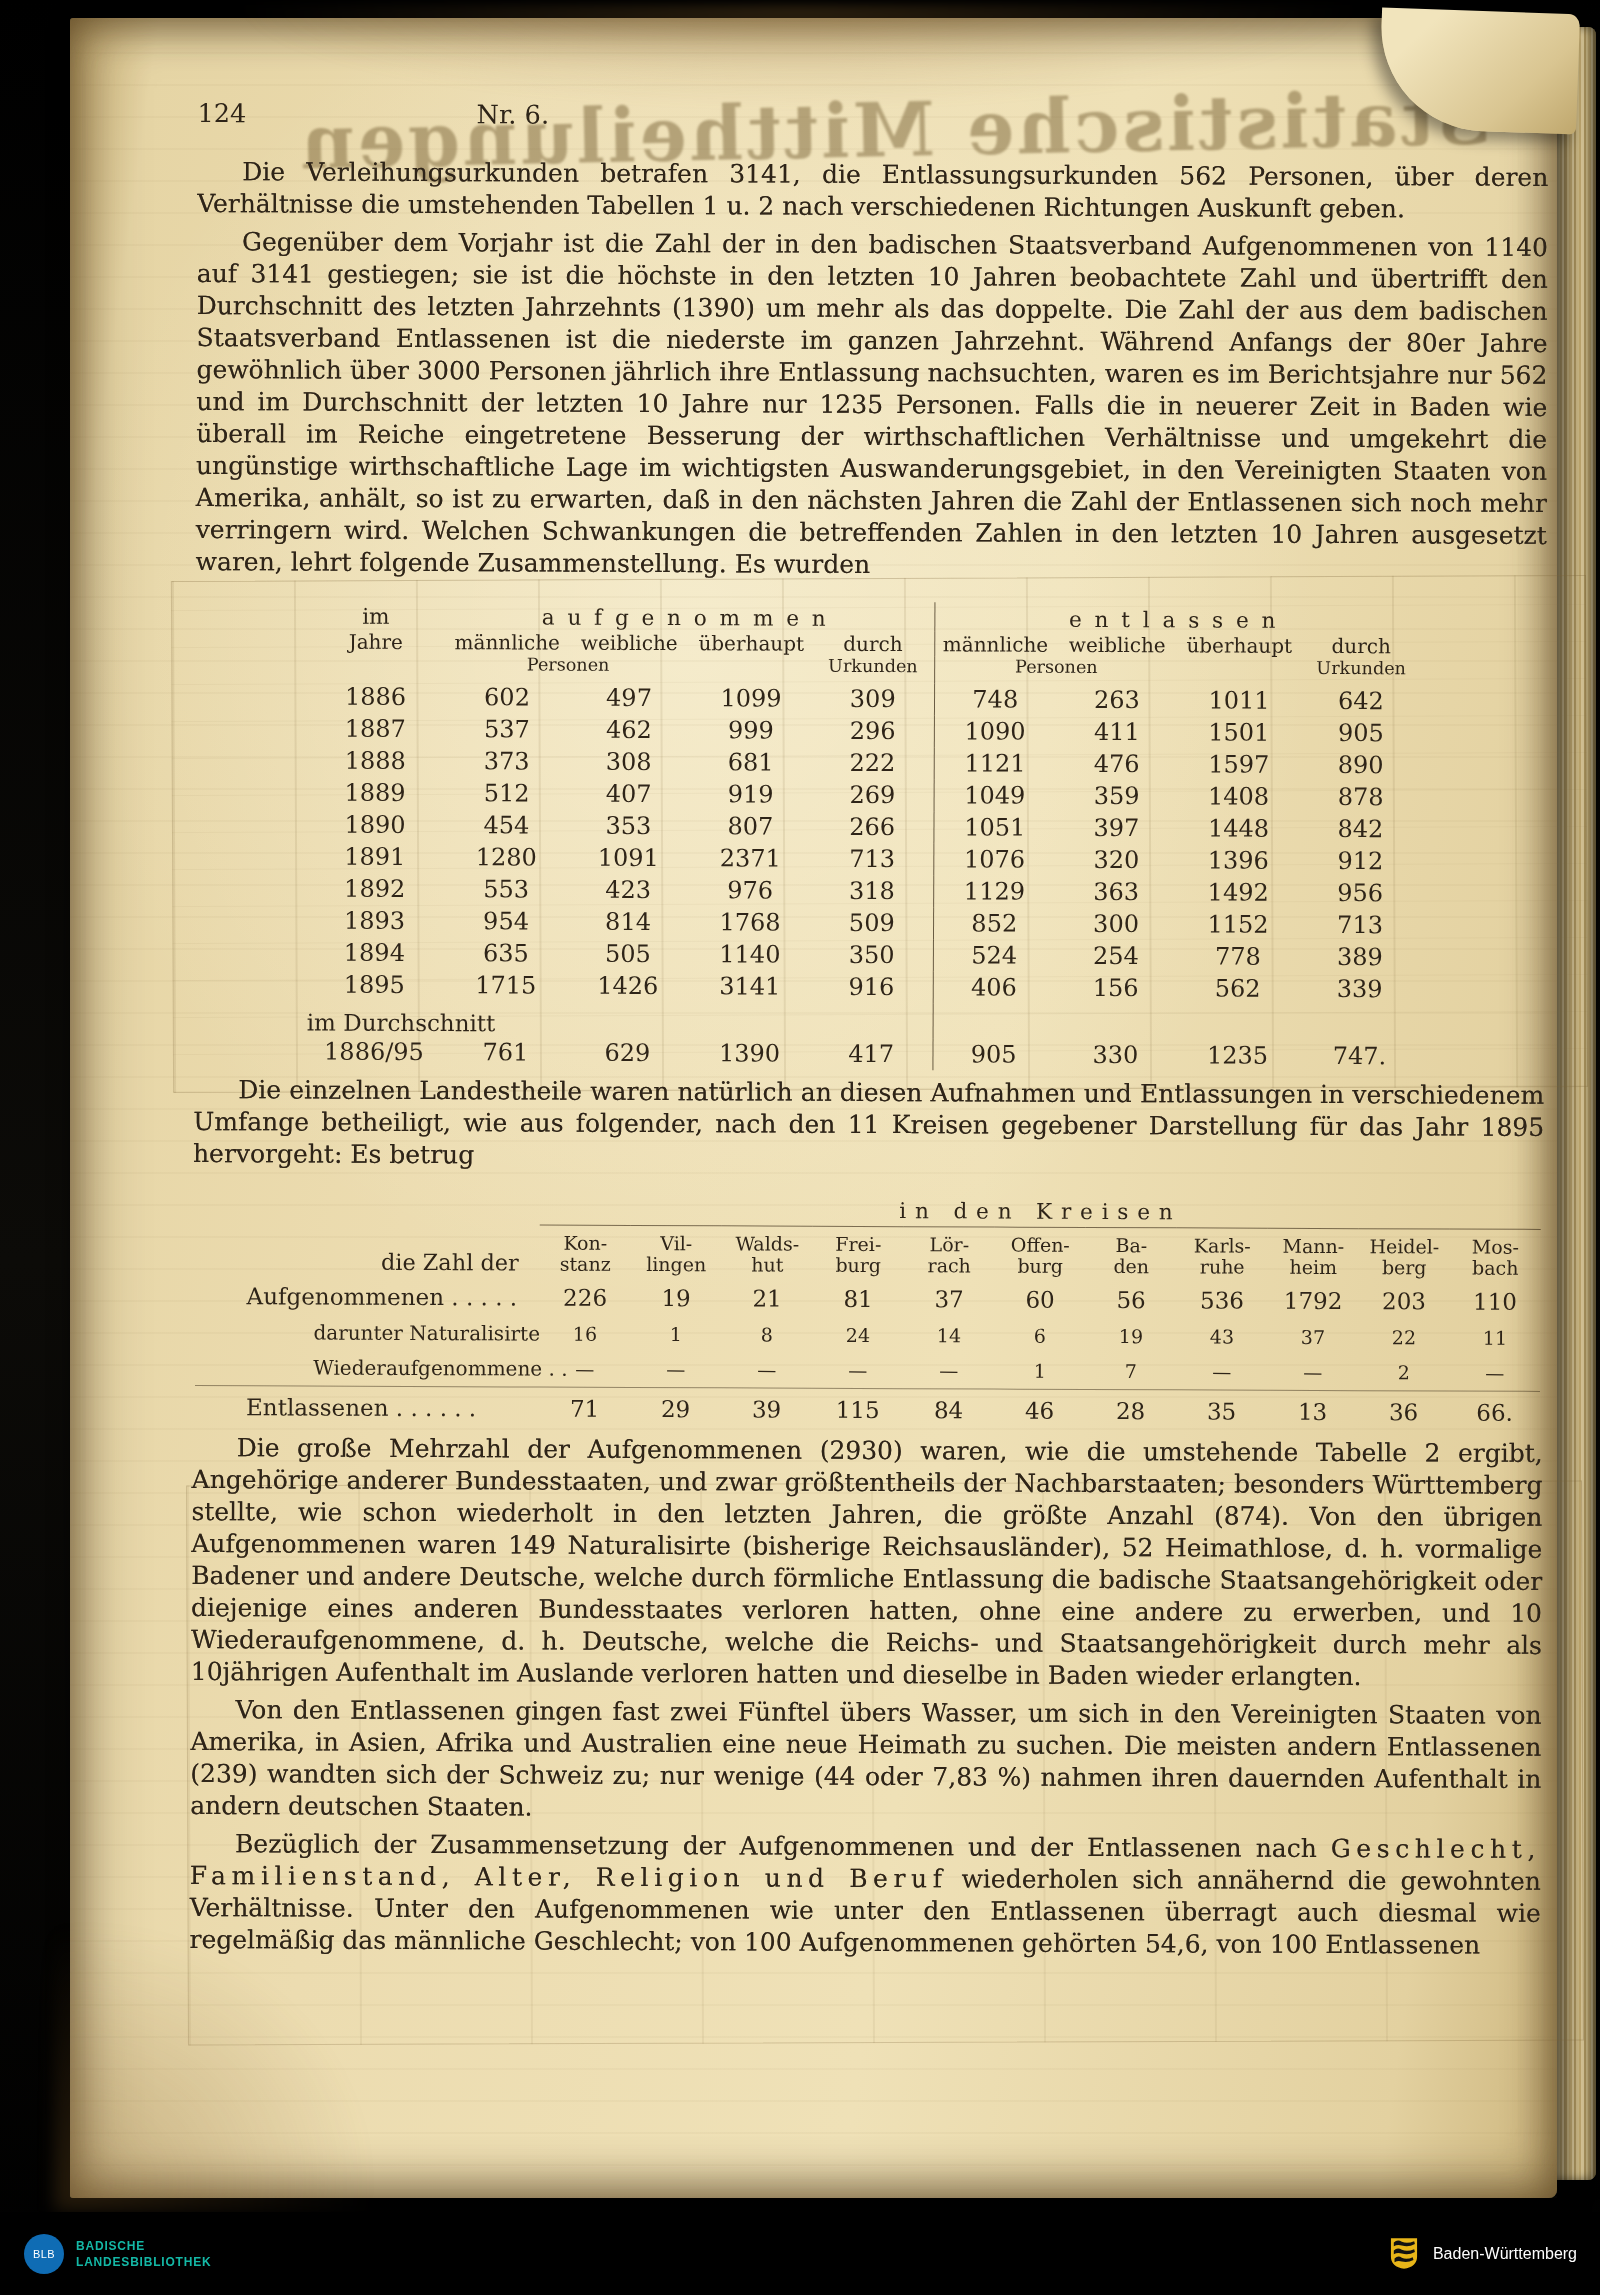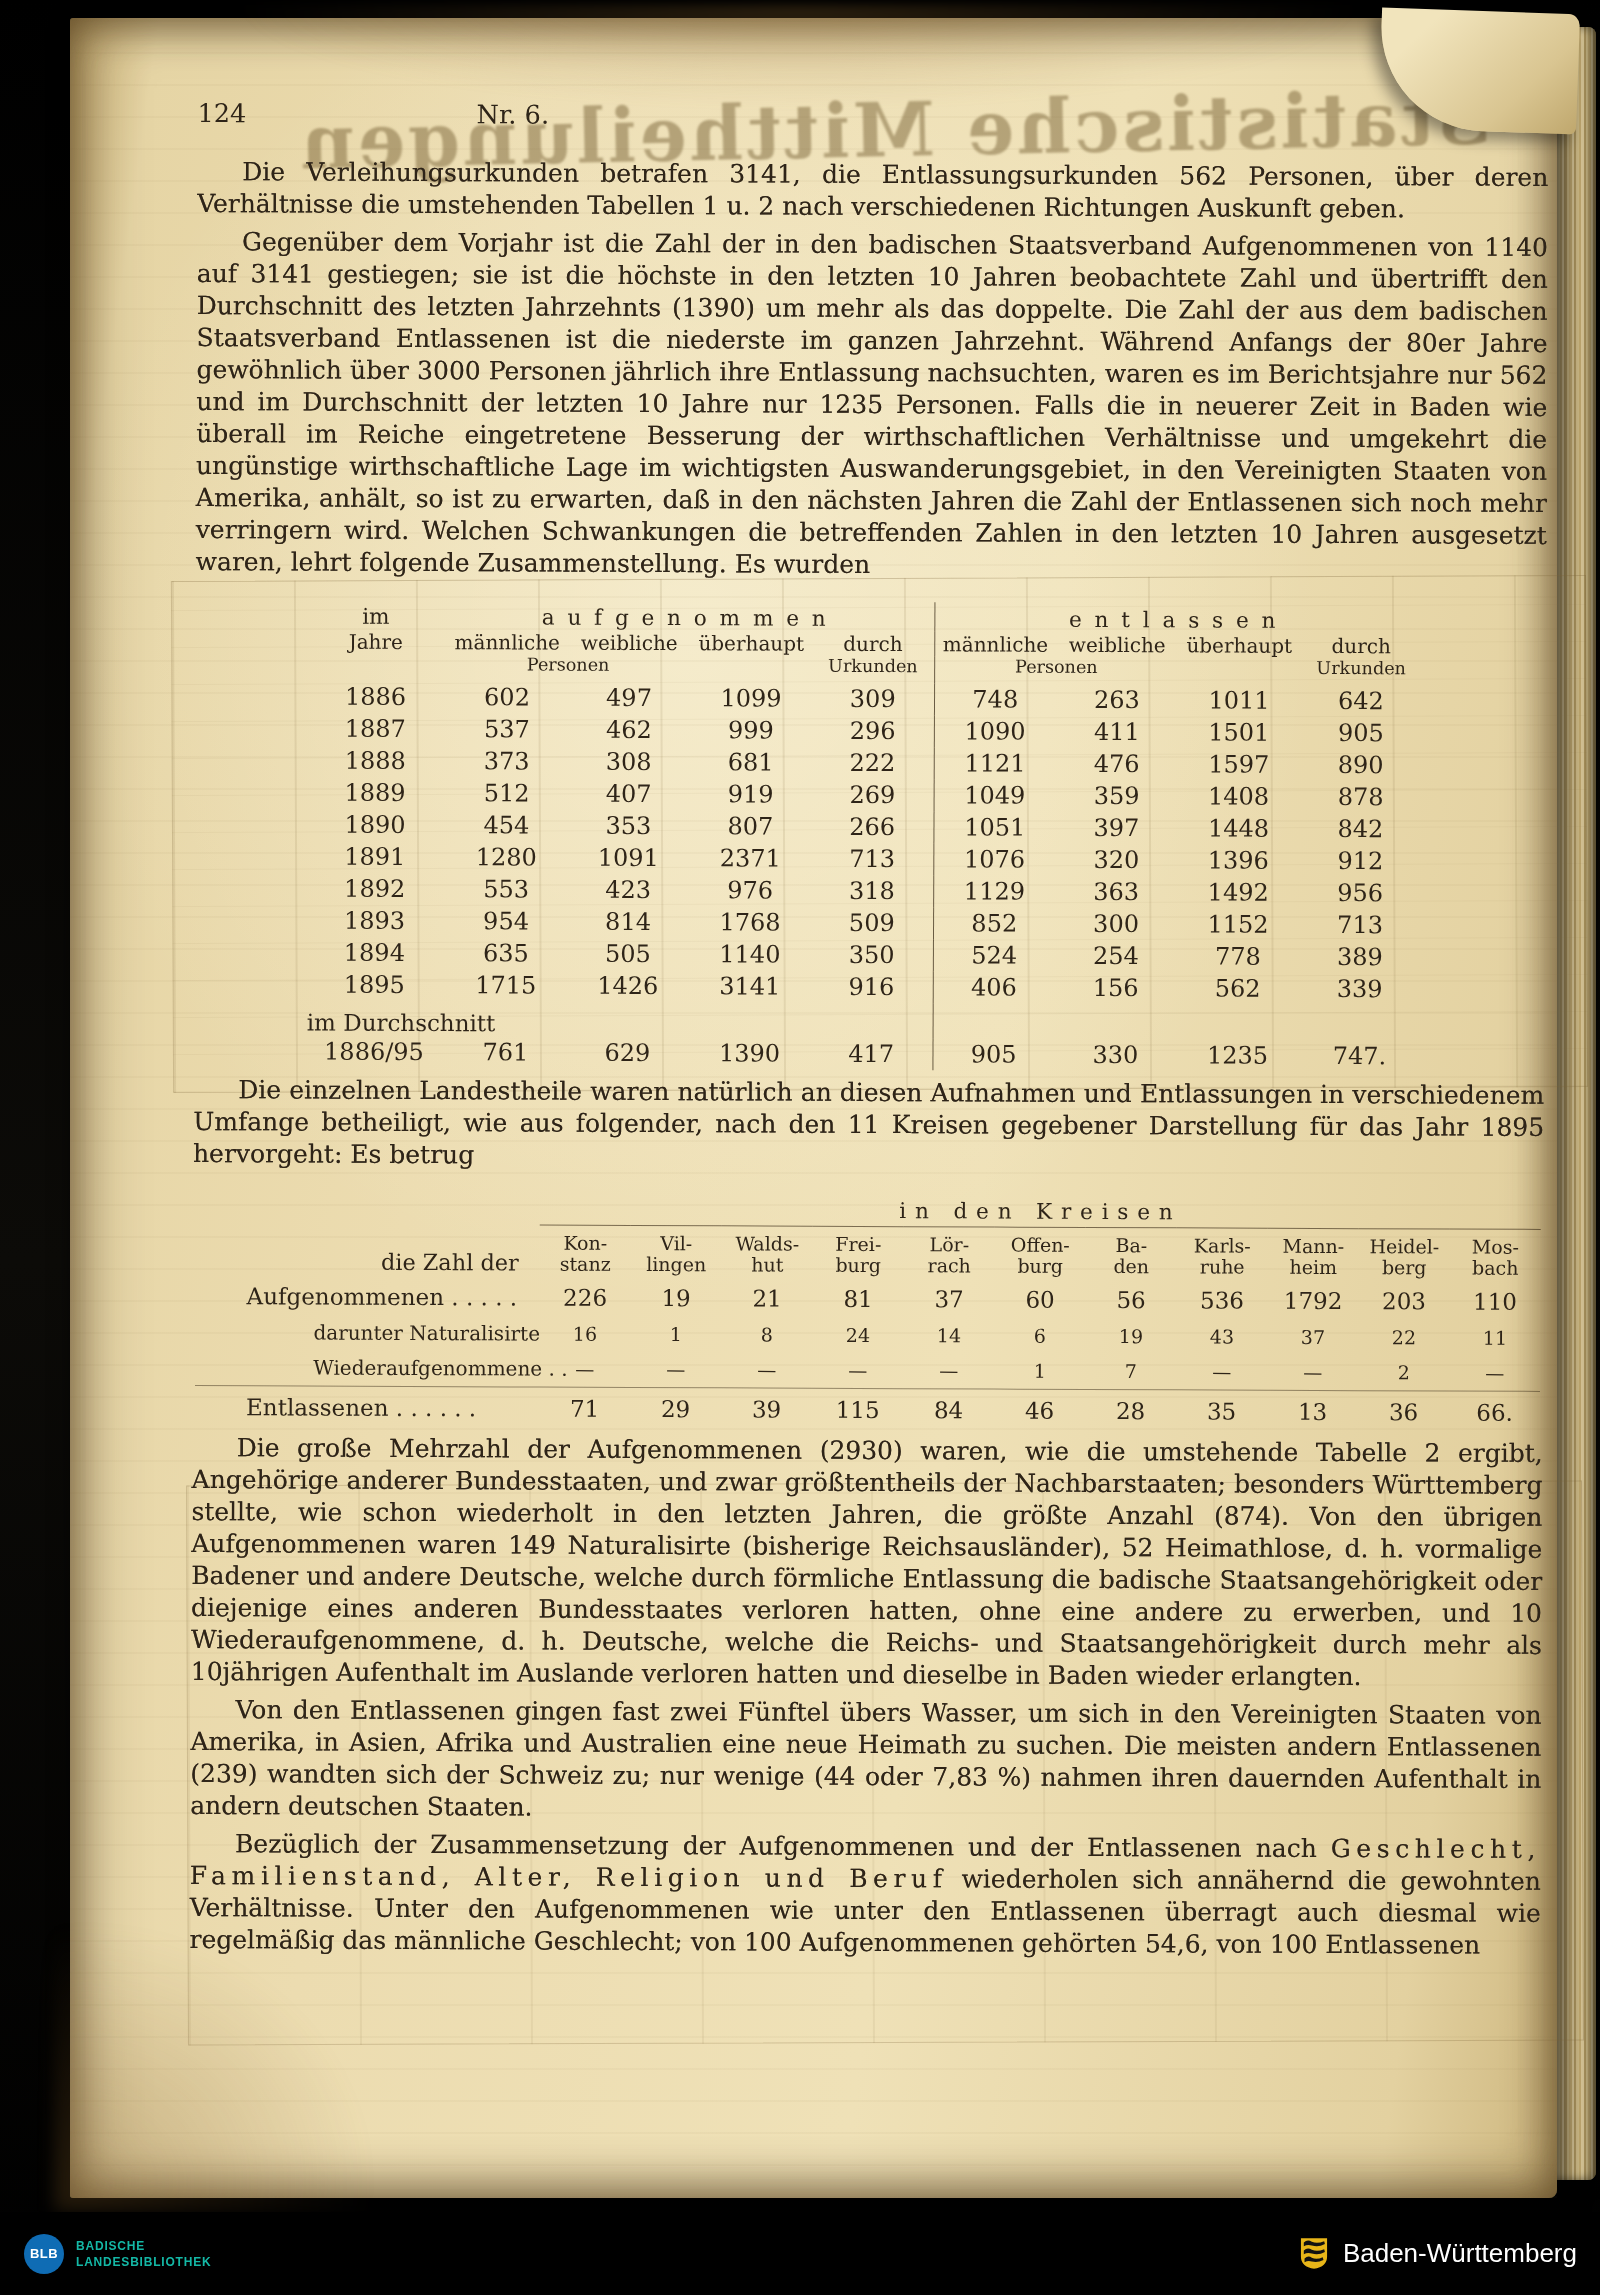--- a/index.html
+++ b/index.html
@@ -78,23 +78,23 @@
   .t2 tr.sm{font-size:19px;}
   .t2 tr.sm td.lbl{padding-left:118px;font-size:20px;}
   .t2 tbody tr:last-child td{border-top:1.6px solid rgba(60,45,25,.5);padding-top:8px;}
 
   
   .footer{position:absolute;left:0;bottom:0;width:1601px;height:83px;background:#000;
     display:flex;align-items:center;justify-content:space-between;padding:0 24px;
     font-family:"Liberation Sans","DejaVu Sans",sans-serif;z-index:6;}
   .blb{display:flex;align-items:center;gap:12px;}
   .blb-mark{width:40px;height:40px;border-radius:50%;background:#0f6cb4;color:#fff;
-    display:flex;align-items:center;justify-content:center;font-weight:bold;font-size:13px;letter-spacing:0.4px;}
+    display:flex;align-items:center;justify-content:center;font-weight:normal;font-size:11px;letter-spacing:0.4px;}
   .blb-text{color:#14b8a6;font-size:12px;font-weight:bold;letter-spacing:0.8px;line-height:16px;}
-  .bw{display:flex;align-items:center;gap:12.8px;color:#fff;font-size:26px;}
+  .bw{display:flex;align-items:center;gap:12.8px;color:#fff;font-size:16px;}
 </style>
 </head>
 <body>
 
 <div class="stage">
 
   <div class="fore-edge"></div>
 
   <div class="page">
     <div class="stain-a"></div>

